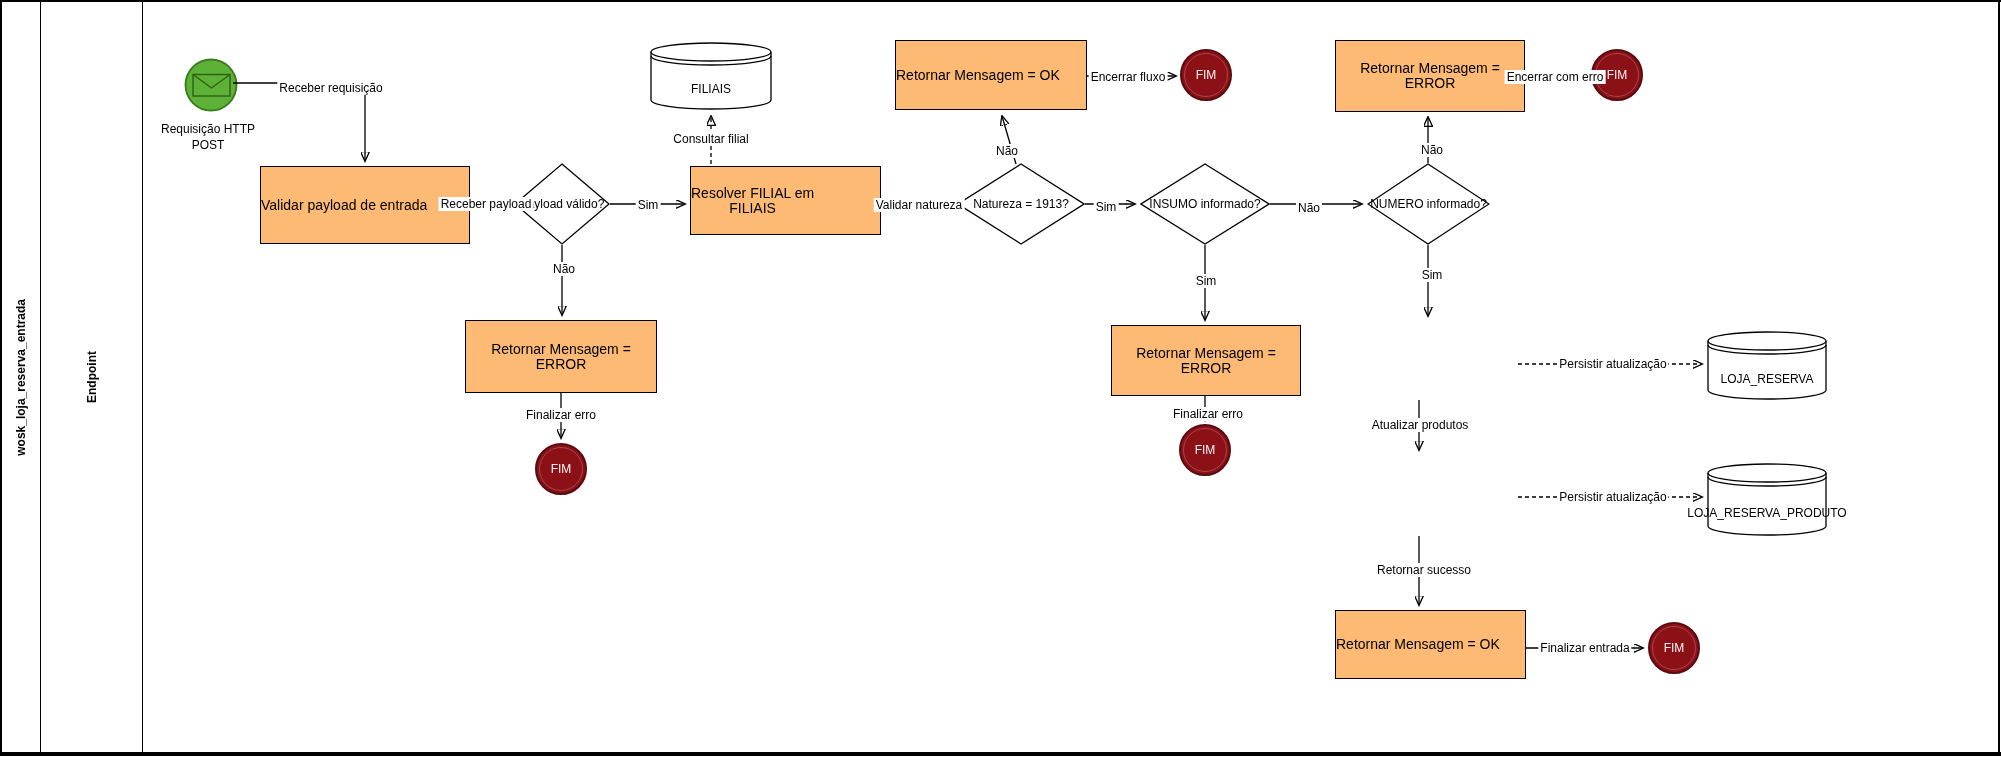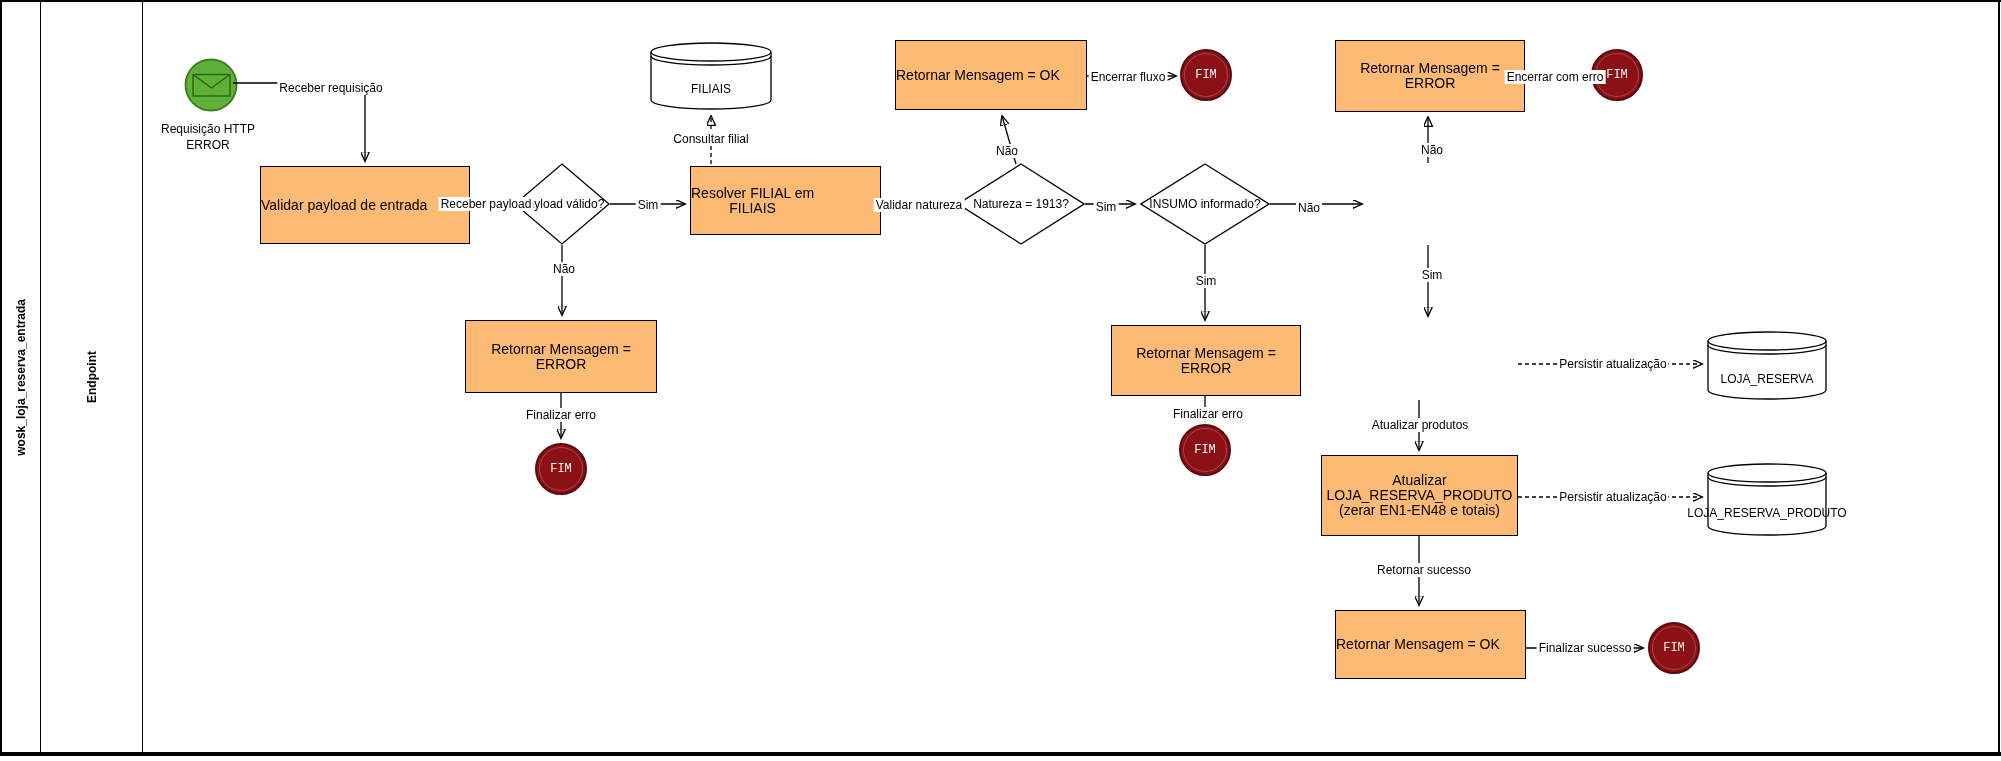--- a/index.html
+++ b/index.html
@@ -23,21 +23,21 @@
   .cylinder{position:absolute;z-index:10;}
   .cylinder svg{position:absolute;left:0;top:0;width:100%;height:100%;overflow:visible;}
   .cylbody{fill:#fff;stroke:#000;stroke-width:1.3;}
   .cylline{fill:none;stroke:#000;stroke-width:1.3;}
   .cyl-label{position:absolute;left:-30px;right:-30px;top:38%;bottom:0;display:flex;align-items:center;justify-content:center;
         font-size:12px;white-space:nowrap;z-index:11;}
   .start-event{position:absolute;z-index:10;}
   .end-event{position:absolute;width:52px;height:52px;border-radius:50%;background:#8c1117;border:2px solid #5a0b10;
         box-sizing:border-box;display:flex;align-items:center;justify-content:center;color:#f4f4f4;font-size:12px;z-index:12;}
   .end-event::after{content:"";position:absolute;inset:2px;border-radius:50%;border:1px solid #a5454b;}
-  .end-event span{position:relative;z-index:2;font-family:Liberation Mono, monospace;}
+  .end-event span{position:relative;z-index:2;}
   .node-label-float{position:absolute;text-align:center;font-size:12px;line-height:16px;white-space:pre-line;z-index:10;}
 
   
   #edges{position:absolute;left:0;top:0;width:2001px;height:761px;z-index:30;pointer-events:none;}
   #edges path{fill:none;stroke:#000;stroke-width:1.3;pointer-events:stroke;}
   #edges path.dashed{stroke-dasharray:4 3;}
   .edge-label{position:absolute;transform:translate(-50%,-50%);background:#fff;padding:0 2px;font-size:12px;
         line-height:14px;white-space:nowrap;z-index:40;}
 </style>
 </head>
@@ -60,45 +60,41 @@
   </div>
 
   <div class="start-event" style="left:184px;top:58px;width:54px;height:54px">
     <svg viewBox="0 0 54 54" width="54" height="54">
       <circle cx="27" cy="27" r="25.5" fill="#5cb136" stroke="#3c7a1e" stroke-width="1.8"></circle>
       <rect x="9" y="16.5" width="37" height="21.5" fill="none" stroke="#2f5e13" stroke-width="1.4"></rect>
       <path d="M9,16.5 L27.5,30 L46,16.5" fill="none" stroke="#2f5e13" stroke-width="1.4"></path>
     </svg>
   </div>
   <div class="node-label-float" style="left:128px;top:121px;width:160px">Requisição HTTP
-ERROR</div>
+POST</div>
 
   <div class="task" style="left:260px;top:166px;width:210px;height:78px">
     <span class="node-text">Validar payload de entrada</span>
   </div>
   <div class="task" style="left:690px;top:166px;width:191px;height:69px">
     <span class="node-text">Resolver FILIAL em
 FILIAIS</span>
   </div>
   <div class="task" style="left:895px;top:40px;width:192px;height:70px">
     <span class="node-text">Retornar Mensagem = OK</span>
   </div>
   <div class="task" style="left:1335px;top:40px;width:190px;height:72px">
     <span class="node-text">Retornar Mensagem = ERROR</span>
   </div>
   <div class="task" style="left:465px;top:320px;width:192px;height:73px">
     <span class="node-text">Retornar Mensagem = ERROR</span>
   </div>
   <div class="task" style="left:1111px;top:325px;width:190px;height:71px">
     <span class="node-text">Retornar Mensagem = ERROR</span>
   </div>
-  <div class="task" style="left:1321px;top:455px;width:197px;height:81px">
-    <span class="node-text">Atualizar LOJA_RESERVA_PRODUTO
-(zerar EN1-EN48 e totais)</span>
-  </div>
   <div class="task" style="left:1335px;top:610px;width:191px;height:69px">
     <span class="node-text">Retornar Mensagem = OK</span>
   </div>
 
   <div class="diamond" style="left:514px;top:163px;width:96px;height:82px">
     <svg viewBox="0 0 96 82" preserveAspectRatio="none">
       <polygon points="48,1 95,41 48,81 1,41"></polygon>
       </svg>
     <span class="node-text">Payload válido?</span>
   </div>
@@ -106,20 +102,26 @@
     <svg viewBox="0 0 128 82" preserveAspectRatio="none">
       <polygon points="64,1 127,41 64,81 1,41"></polygon>
       </svg>
     <span class="node-text">Natureza = 1913?</span>
   </div>
   <div class="diamond" style="left:1140px;top:163px;width:130px;height:82px">
     <svg viewBox="0 0 130 82" preserveAspectRatio="none">
       <polygon points="65,1 129,41 65,81 1,41"></polygon>
       </svg>
     <span class="node-text">INSUMO informado?</span>
+  </div>
+  <div class="diamond" style="left:1367px;top:163px;width:123px;height:82px">
+    <svg viewBox="0 0 123 82" preserveAspectRatio="none">
+      <polygon points="61,1 122,41 61,81 1,41"></polygon>
+      </svg>
+    <span class="node-text">NUMERO informado?</span>
   </div>
 
   <div class="cylinder" style="left:650px;top:42px;width:122px;height:68px">
     <svg viewBox="0 0 122 68" preserveAspectRatio="none">
       <path class="cylbody" d="M1,10 C1,5 28,1 61,1 C94,1 121,5 121,10 L121,58 C121,63 94,67 61,67 C28,67 1,63 1,58 Z"></path>
       <path class="cylline" d="M1,10 C1,15 28,19 61,19 C94,19 121,15 121,10"></path>
       <path class="cylline" d="M1,14 C1,19 28,23 61,23 C94,23 121,19 121,14"></path>
     </svg>
     <span class="cyl-label">FILIAIS</span>
   </div>
@@ -198,15 +200,15 @@
   <div class="edge-label" style="left:1309px;top:208px">Não</div>
   <div class="edge-label" style="left:1206px;top:281px">Sim</div>
   <div class="edge-label" style="left:1208px;top:414px">Finalizar erro</div>
   <div class="edge-label" style="left:1432px;top:150px">Não</div>
   <div class="edge-label" style="left:1555px;top:77px">Encerrar com erro</div>
   <div class="edge-label" style="left:1432px;top:275px">Sim</div>
   <div class="edge-label" style="left:1613px;top:364px">Persistir atualização</div>
   <div class="edge-label" style="left:1420px;top:425px">Atualizar produtos</div>
   <div class="edge-label" style="left:1613px;top:497px">Persistir atualização</div>
   <div class="edge-label" style="left:1424px;top:570px">Retornar sucesso</div>
-  <div class="edge-label" style="left:1585px;top:648px">Finalizar sucesso</div>
+  <div class="edge-label" style="left:1585px;top:648px">Finalizar entrada</div>
 
 </div>
 
 </body></html>

